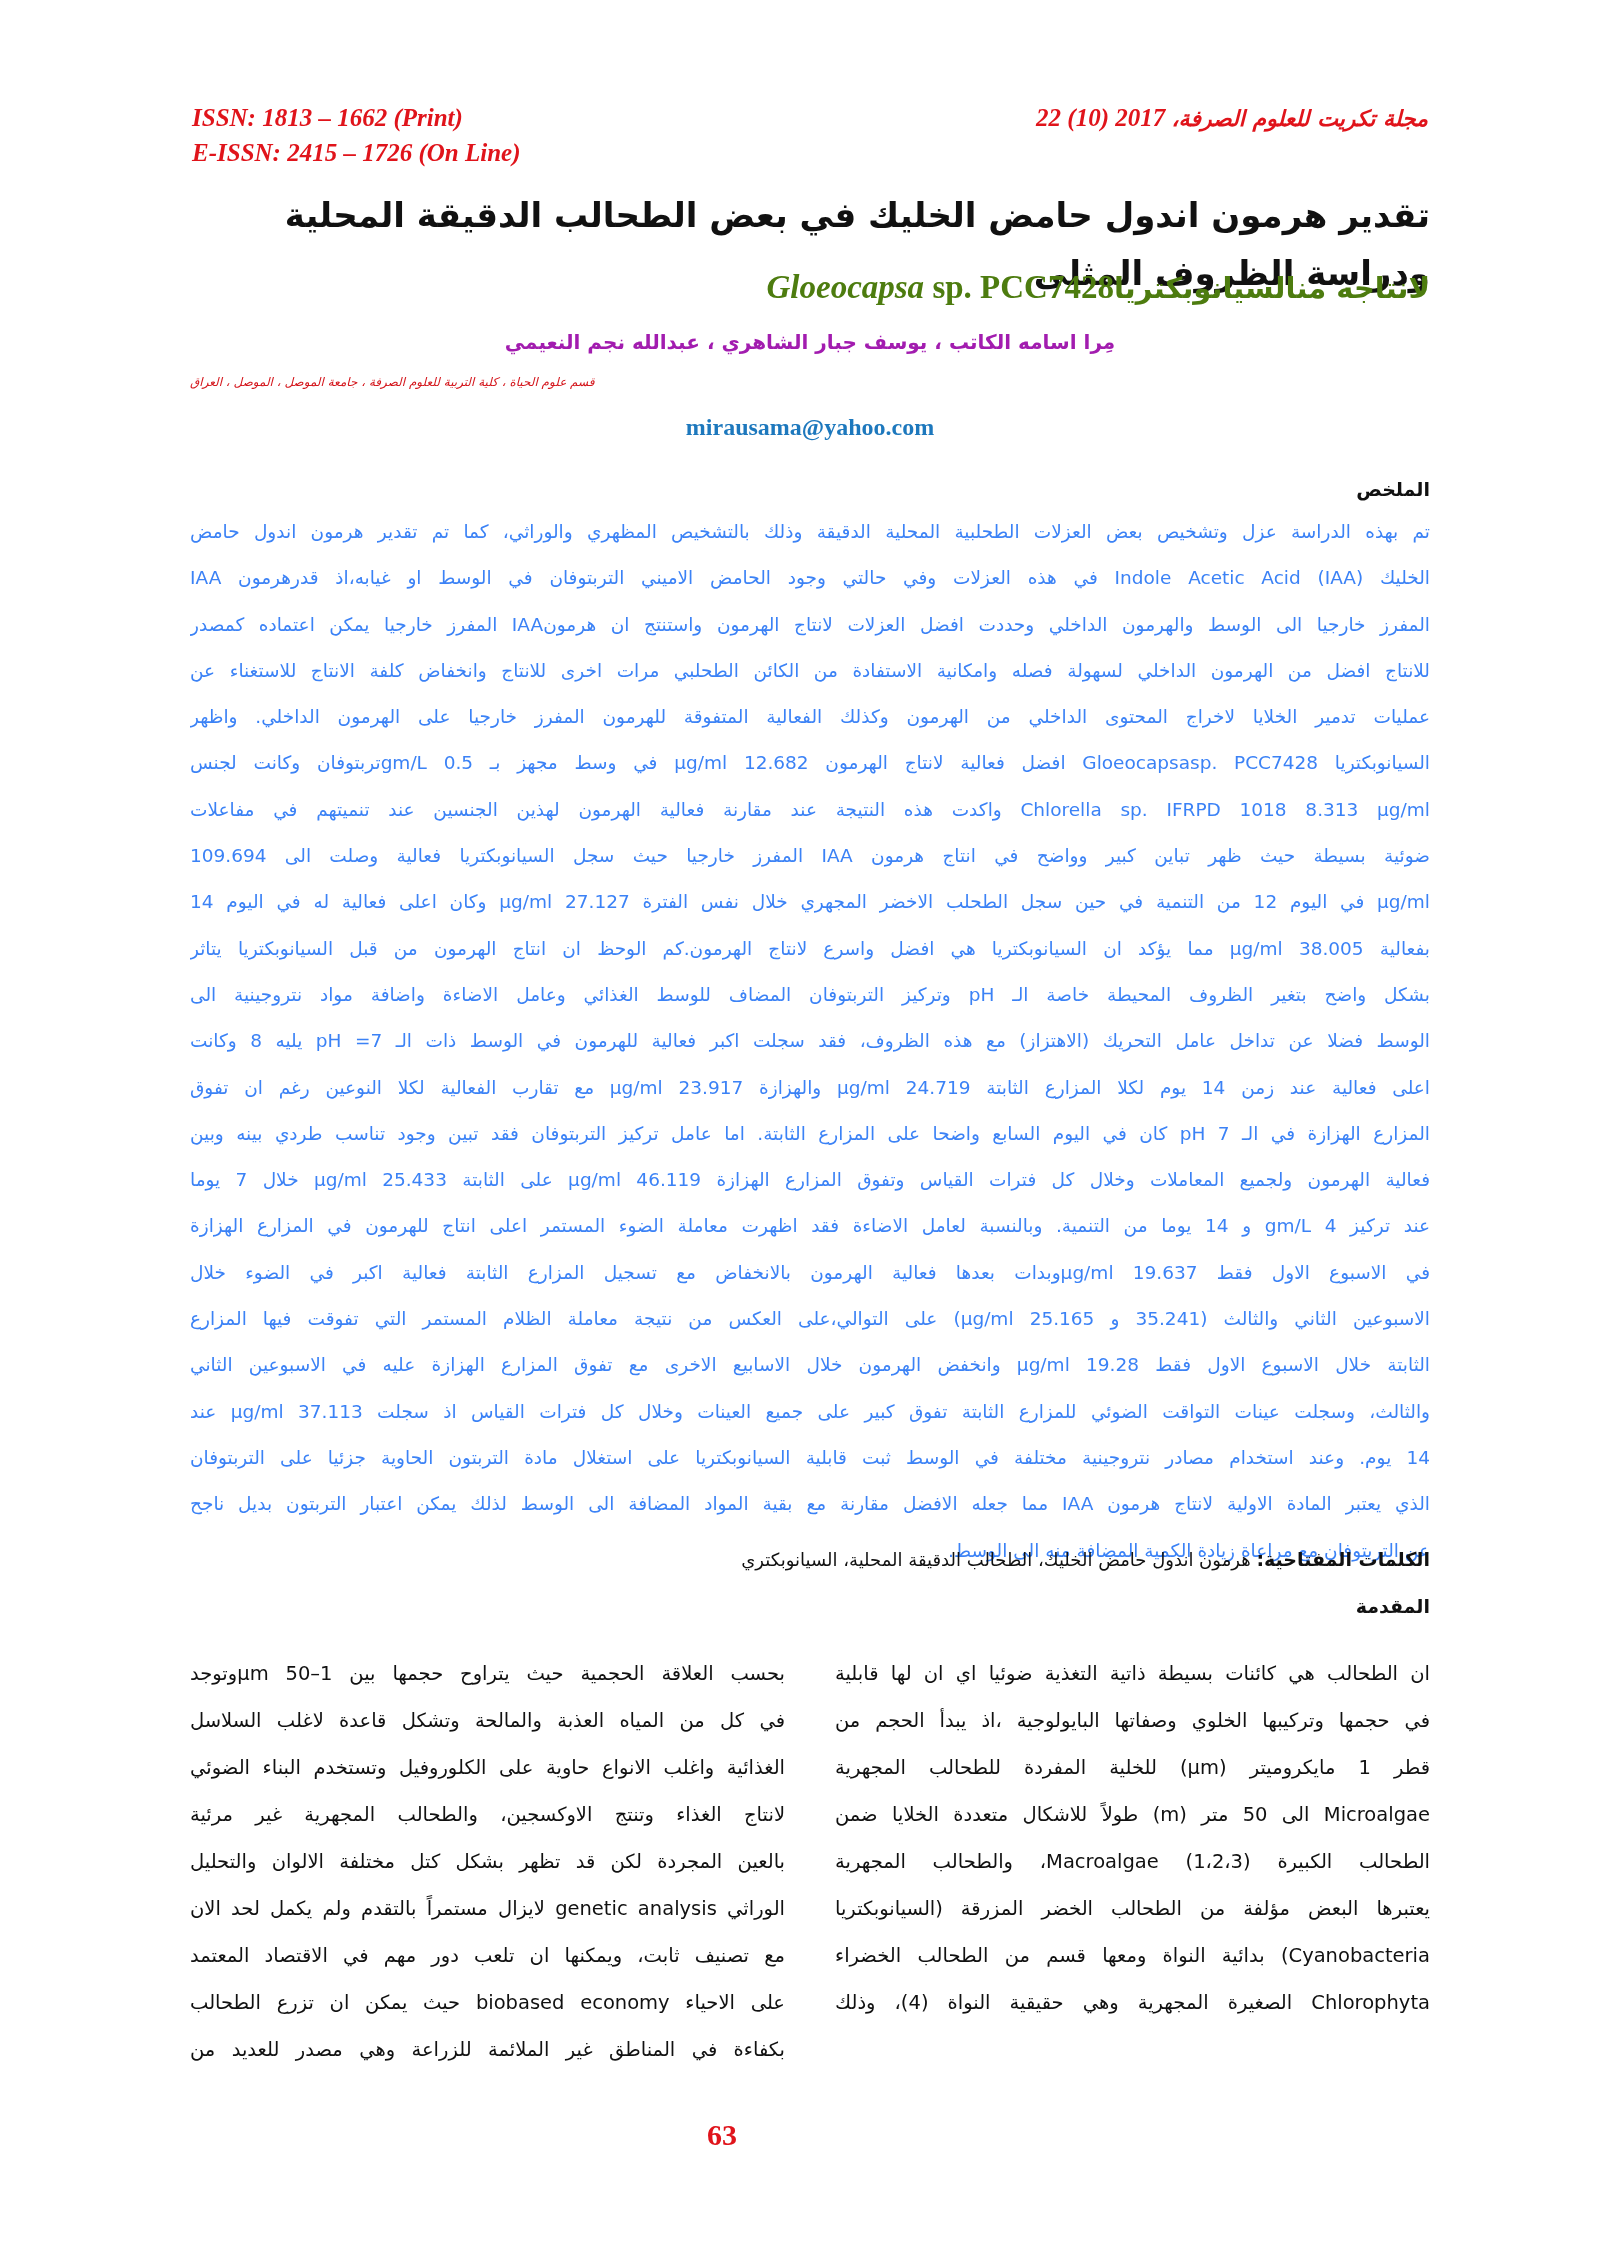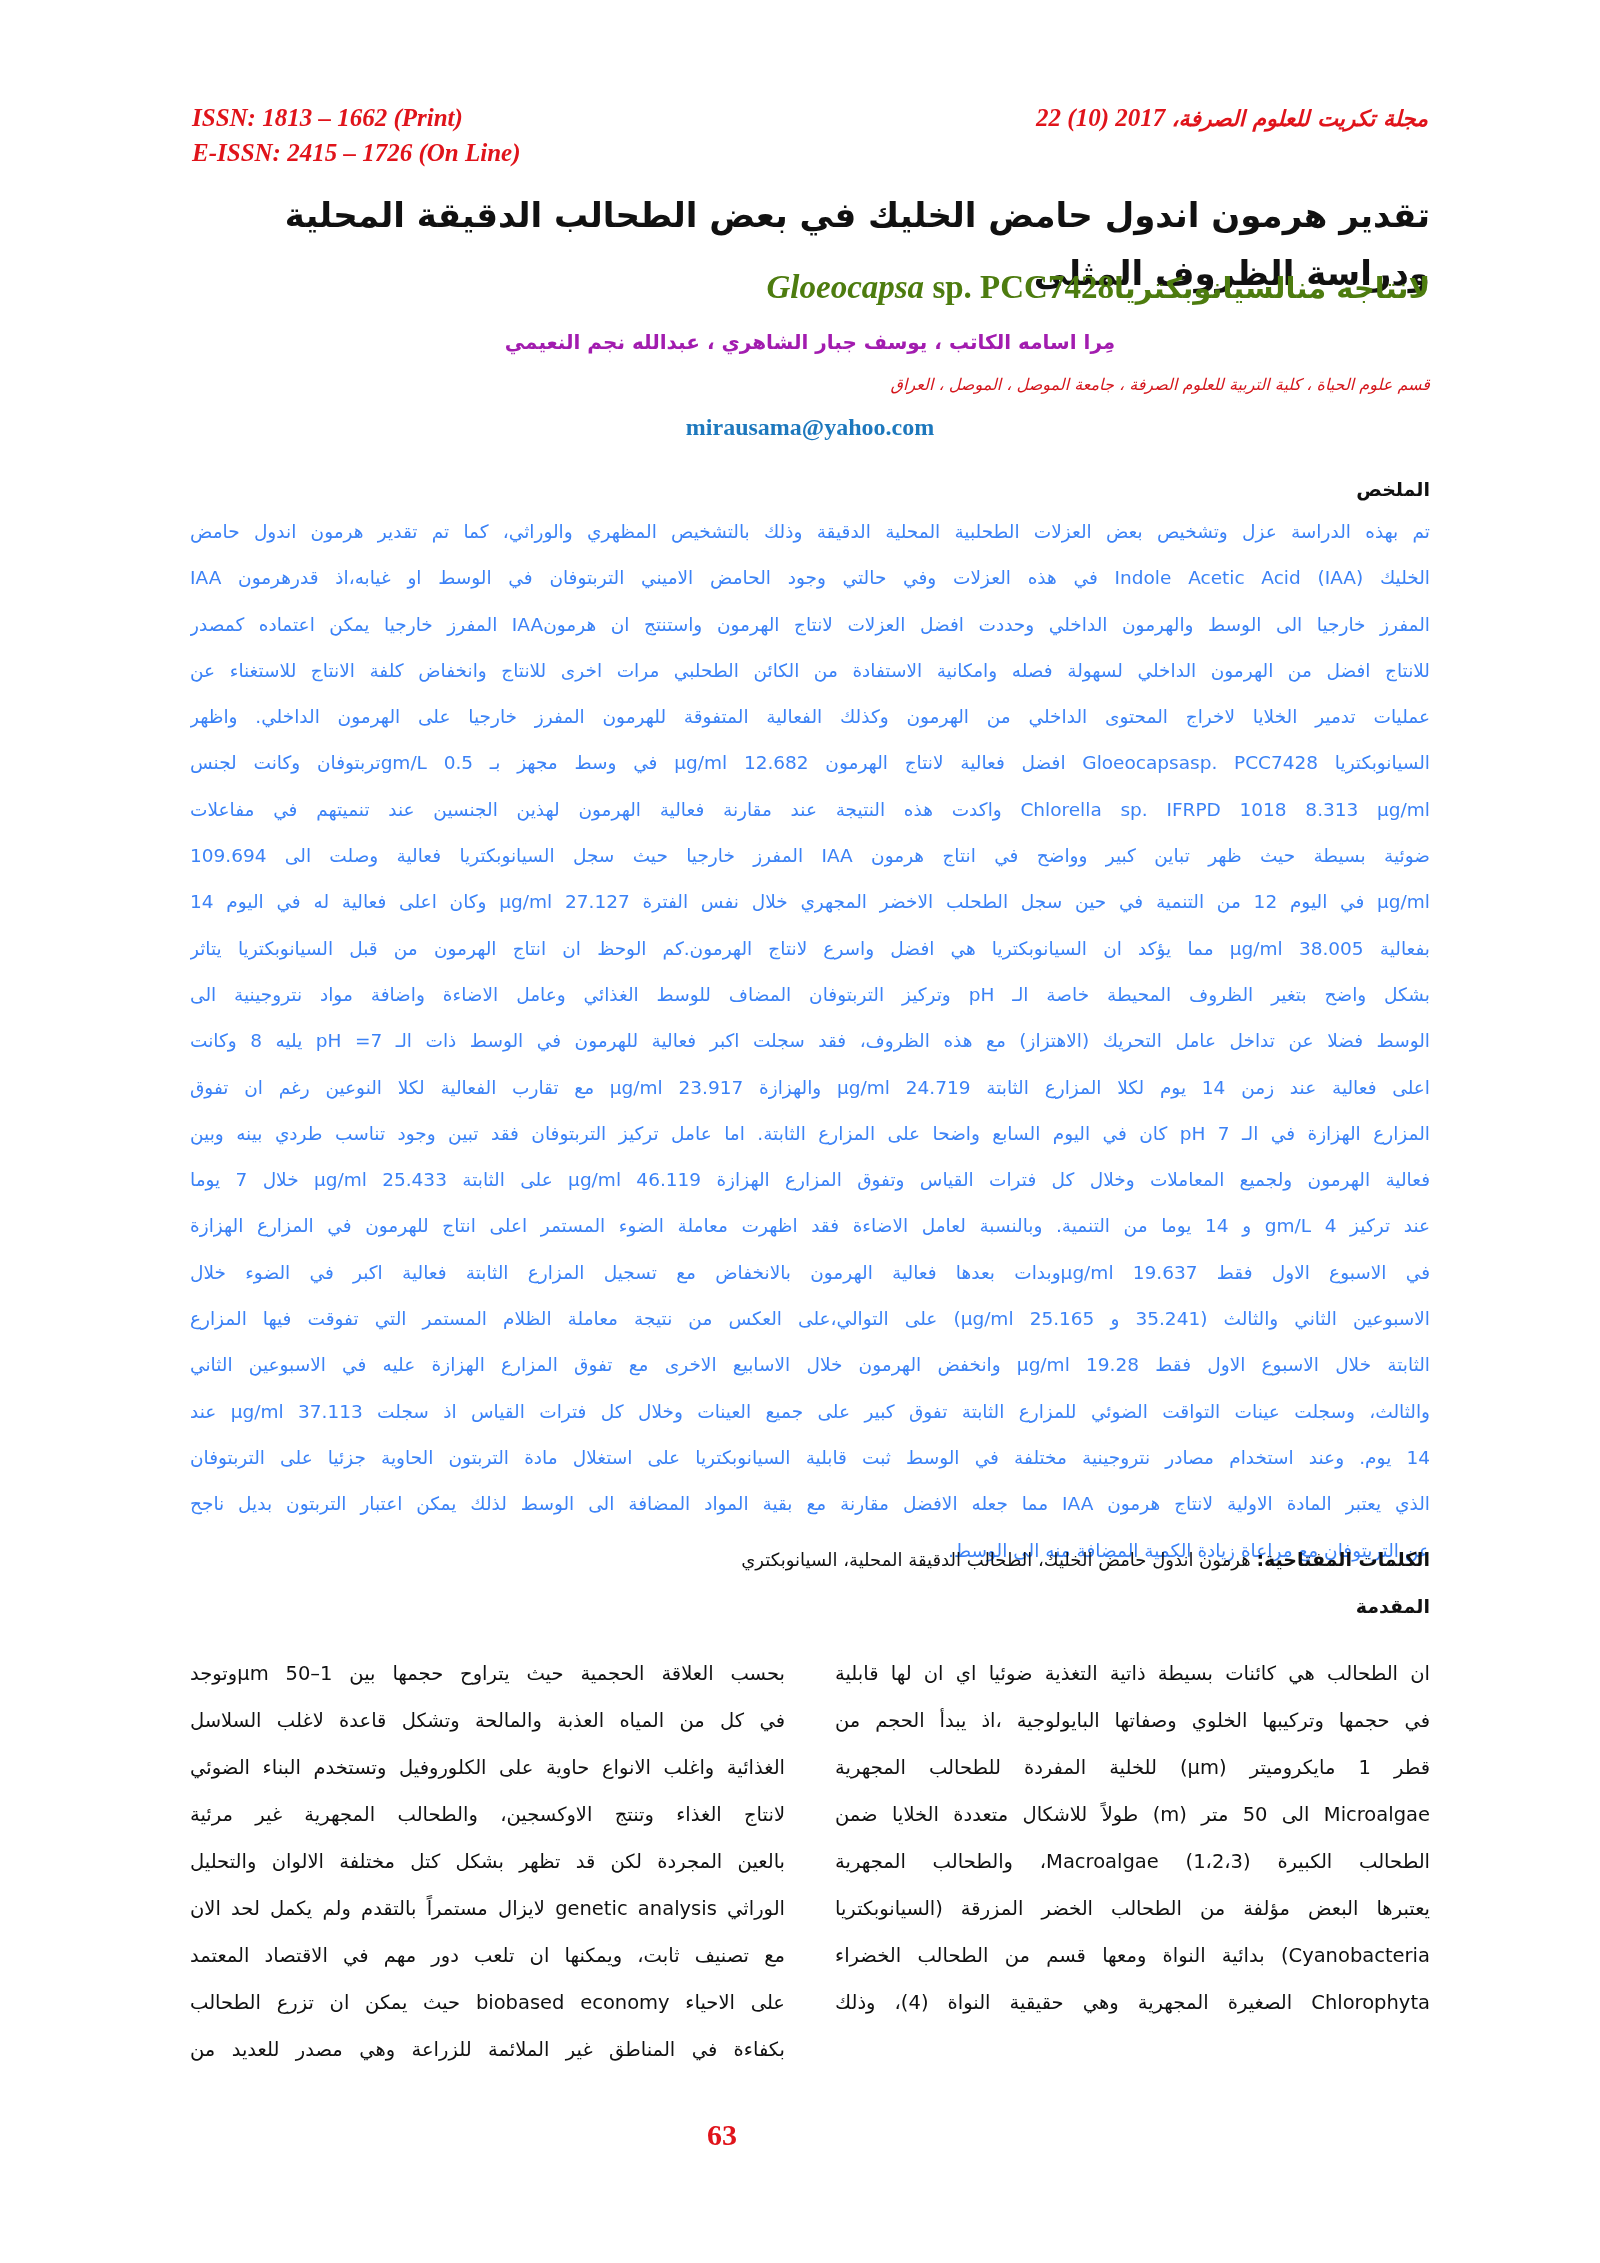--- a/index.html
+++ b/index.html
@@ -19,22 +19,22 @@
     text-align: right; direction: rtl; line-height: 58px; }
   .title2 { position: absolute; left: 190px; width: 1240px; top: 262px;
     font-size: 29px; color: #4d7c0f; direction: rtl; line-height: 50px;
     font-family: "DejaVu Sans", sans-serif; font-weight: bold; }
   .title2 .latin { font-family: "Liberation Serif", serif; font-size: 33px; }
   .title2 .latin i { font-style: italic; }
 
   .authors { position: absolute; left: 190px; width: 1240px; top: 330px; text-align: center;
     direction: rtl; font-family: "DejaVu Sans", sans-serif; font-weight: bold; font-size: 20px;
     color: #a21caf; }
-  .affil { position: absolute; left: 190px; width: 1240px; top: 375px; text-align: right;
-    direction: rtl; font-family: "DejaVu Sans", sans-serif; font-style: italic; font-size: 16px;
+  .affil { position: absolute; left: 190px; width: 1240px; top: 375px; text-align: left;
+    direction: rtl; font-family: "DejaVu Sans", sans-serif; font-style: italic; font-size: 12px;
     color: #d4161c; }
   .email { position: absolute; left: 190px; width: 1240px; top: 414px; text-align: center;
     font-family: "Liberation Serif", serif; font-weight: bold; font-size: 24px; color: #1d78bd; }
 
   .sec-h { position: absolute; right: 170px; direction: rtl; text-align: right;
     font-family: "DejaVu Sans", sans-serif; font-weight: bold; font-size: 19px; color: #111; }
 
   .abstract { position: absolute; left: 190px; width: 1240px; top: 509px; direction: rtl;
     font-family: "DejaVu Sans", sans-serif; font-size: 18.5px; line-height: 46.3px; color: #3b82f6;
     text-align: justify; }

